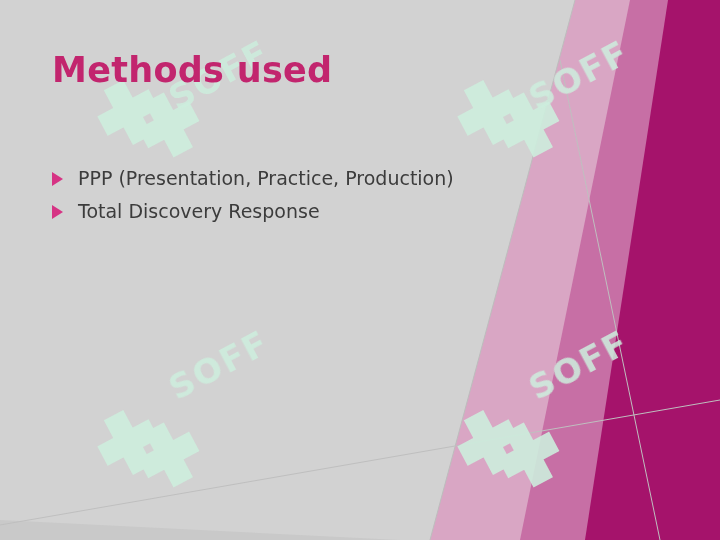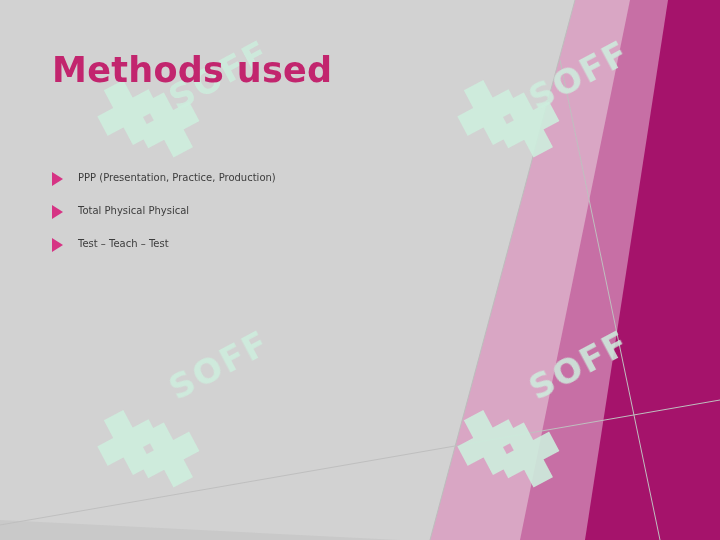--- a/index.html
+++ b/index.html
@@ -62,21 +62,21 @@
     height: 22px;
   }
   .bullet-marker {
     width: 12px;
     height: 14px;
     margin-top: 4px;
     margin-right: 14px;
     flex: 0 0 auto;
   }
   .bullet-text {
-    font-size: 10px;
+    font-size: 19px;
     color: #3c3c3c;
     line-height: 20px;
     white-space: nowrap;
   }
 </style>
 </head>
 <body>
 
 <div class="slide">
 
@@ -129,25 +129,19 @@
       <svg class="bullet-marker" viewBox="0 0 12 14">
         <polygon points="0,0 11,7 0,14" fill="#d63384"></polygon>
       </svg>
       <span class="bullet-text">PPP (Presentation, Practice, Production)</span>
     </div>
 
     <div class="bullet-row">
       <svg class="bullet-marker" viewBox="0 0 12 14">
         <polygon points="0,0 11,7 0,14" fill="#d63384"></polygon>
       </svg>
-      <span class="bullet-text">Total Physical Physical</span>
+      <span class="bullet-text">Total Discovery Response</span>
     </div>
 
 
-    <div class="bullet-row">
-      <svg class="bullet-marker" viewBox="0 0 12 14">
-        <polygon points="0,0 11,7 0,14" fill="#d63384"></polygon>
-      </svg>
-      <span class="bullet-text">Test – Teach – Test</span>
-    </div>
 
   </div>
 </div>
 
 </body></html>

